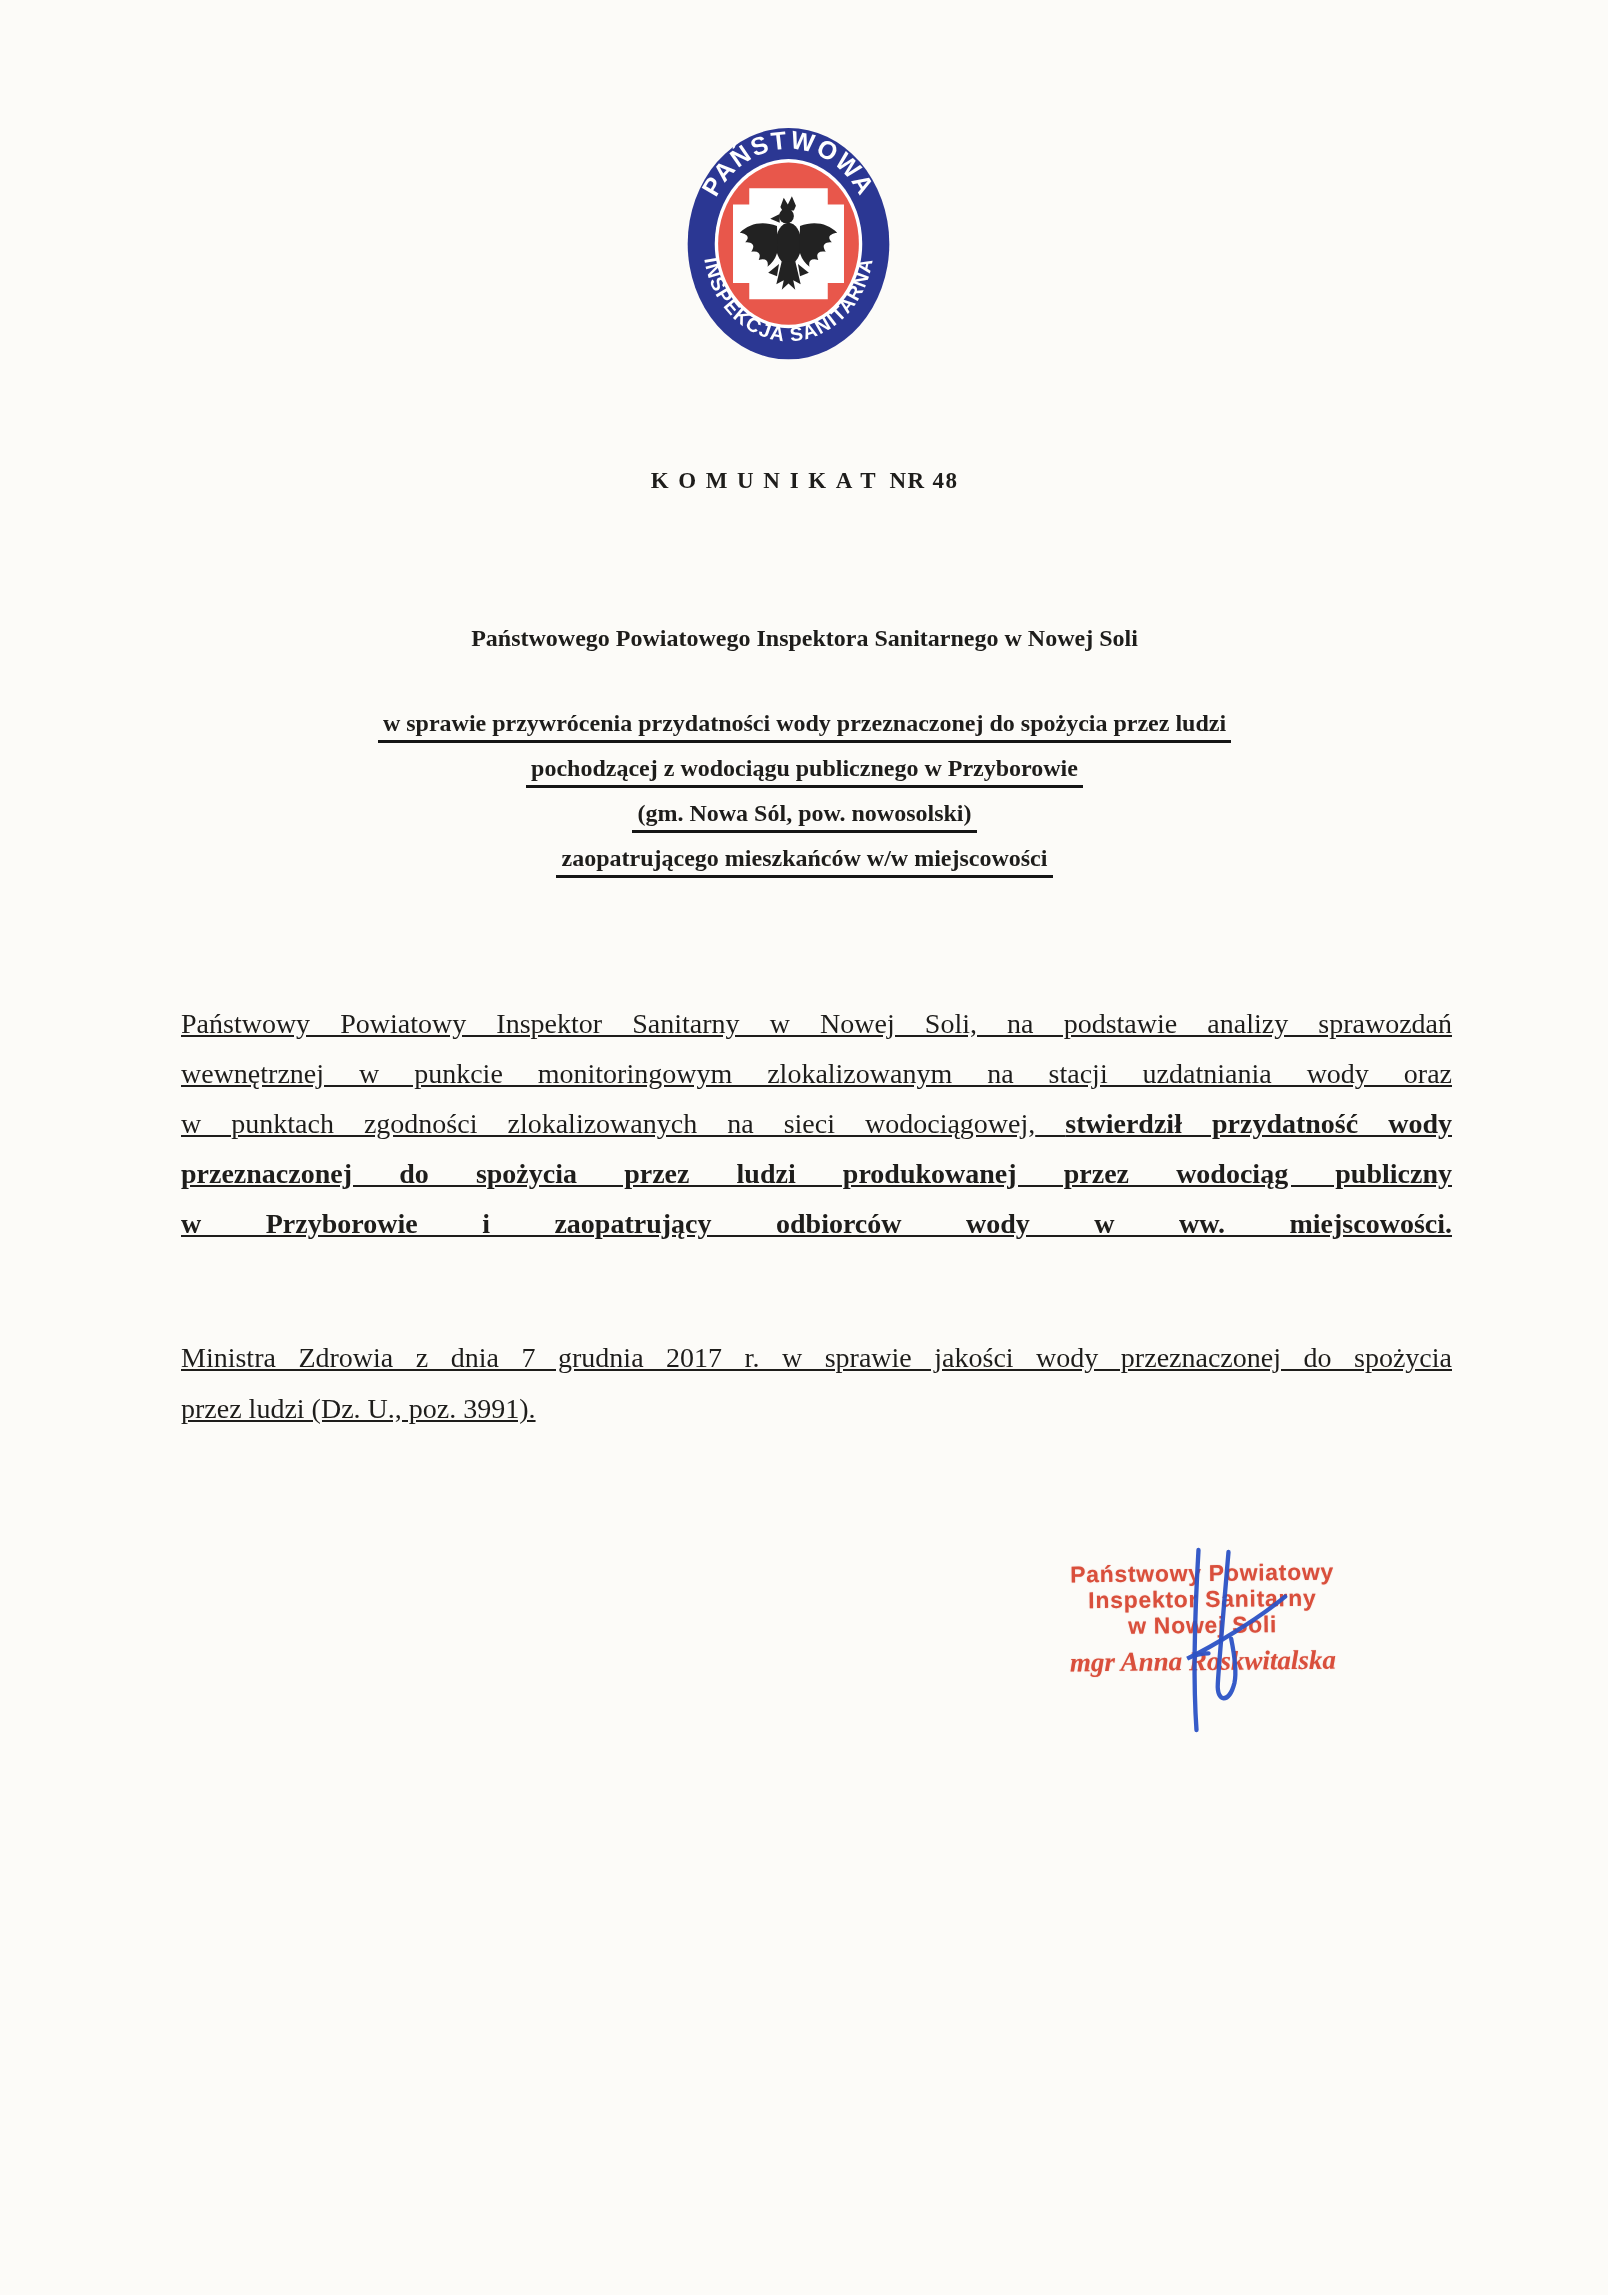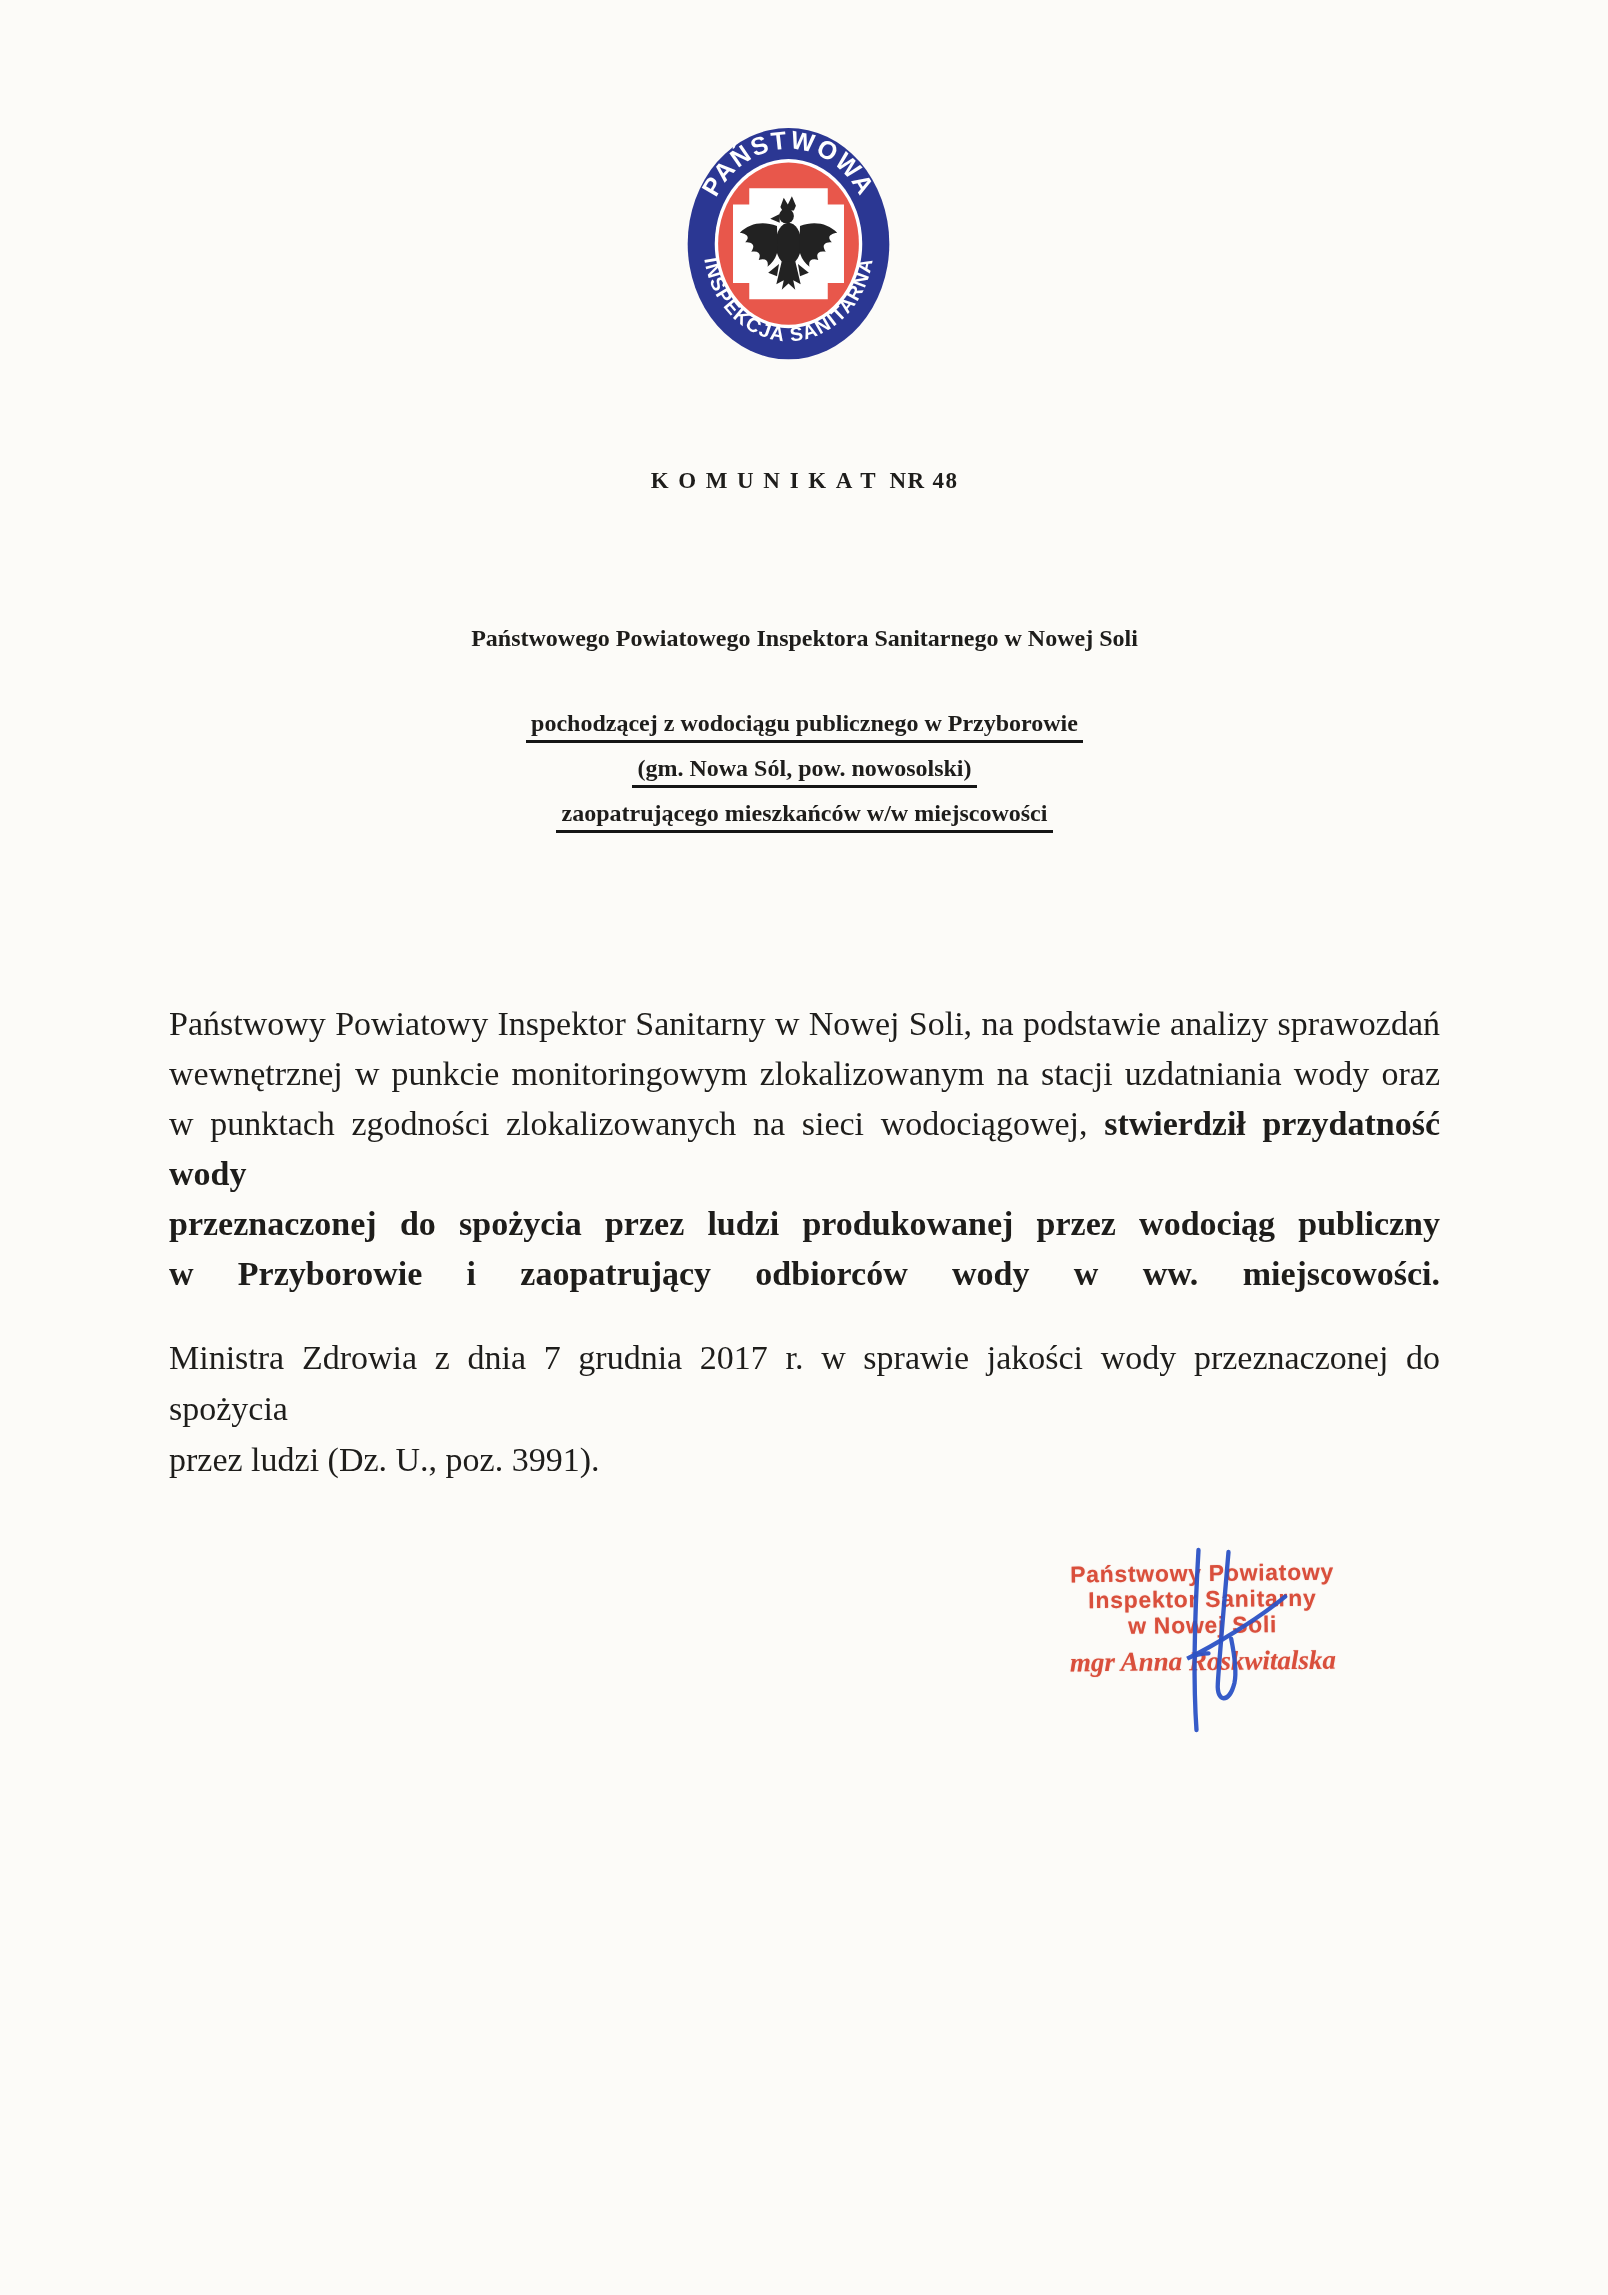--- a/index.html
+++ b/index.html
@@ -31,22 +31,23 @@
   .date-line{line-height:35px;margin-bottom:9.4px;}
   .subject-line{line-height:45px;}
   .subject-line > span{
     display:inline-block;
     border-bottom:3.3px solid #161616;
     padding:0 5.3px 0.7px 5.3px;
     line-height:32px;
   }
   
   .par{
-    position:absolute;left:169px;width:1271px;
-    font-size:34px;
+    position:absolute;left:181px;width:1271px;
+    font-size:28px;
+    text-decoration:underline;
   }
   .par1{top:999px;line-height:50px;}
   .par2{top:1332px;line-height:51px;}
   .jline{text-align:justify;text-align-last:justify;text-justify:inter-word;}
   .lline{text-align:left;}
   .b{font-weight:bold;}
   
   .stamp{
     position:absolute;left:1042px;top:1560px;width:321px;
     text-align:center;
@@ -107,20 +108,21 @@
       <text class="ring-text" font-size="29" letter-spacing="2">
         <textPath href="#arcBottom" startOffset="50%" text-anchor="middle">INSPEKCJA SANITARNA</textPath>
       </text>
     </svg>
   </div>
 
   <div class="title"><span class="spread">KOMUNIKAT</span><span class="nr">NR 48</span></div>
 
   <div class="header">
     <div class="org-line">Państwowego Powiatowego Inspektora Sanitarnego w Nowej Soli</div>
+    <div class="subject-line"><span>w sprawie przywrócenia przydatności wody przeznaczonej  do spożycia przez ludzi</span></div>
     <div class="subject-line"><span>pochodzącej z wodociągu publicznego w Przyborowie</span></div>
     <div class="subject-line"><span>(gm. Nowa Sól, pow. nowosolski)</span></div>
     <div class="subject-line"><span>zaopatrującego mieszkańców w/w miejscowości</span></div>
   </div>
 
   <div class="par par1">
     <div class="jline">Państwowy Powiatowy Inspektor Sanitarny w Nowej Soli, na podstawie analizy sprawozdań</div>
     <div class="jline">wewnętrznej w punkcie monitoringowym zlokalizowanym na stacji uzdatniania wody oraz</div>
     <div class="jline"><span>w punktach zgodności zlokalizowanych na sieci wodociągowej,</span> <span class="b">stwierdził przydatność wody</span></div>
     <div class="jline b">przeznaczonej do spożycia przez ludzi produkowanej przez wodociąg publiczny</div>

